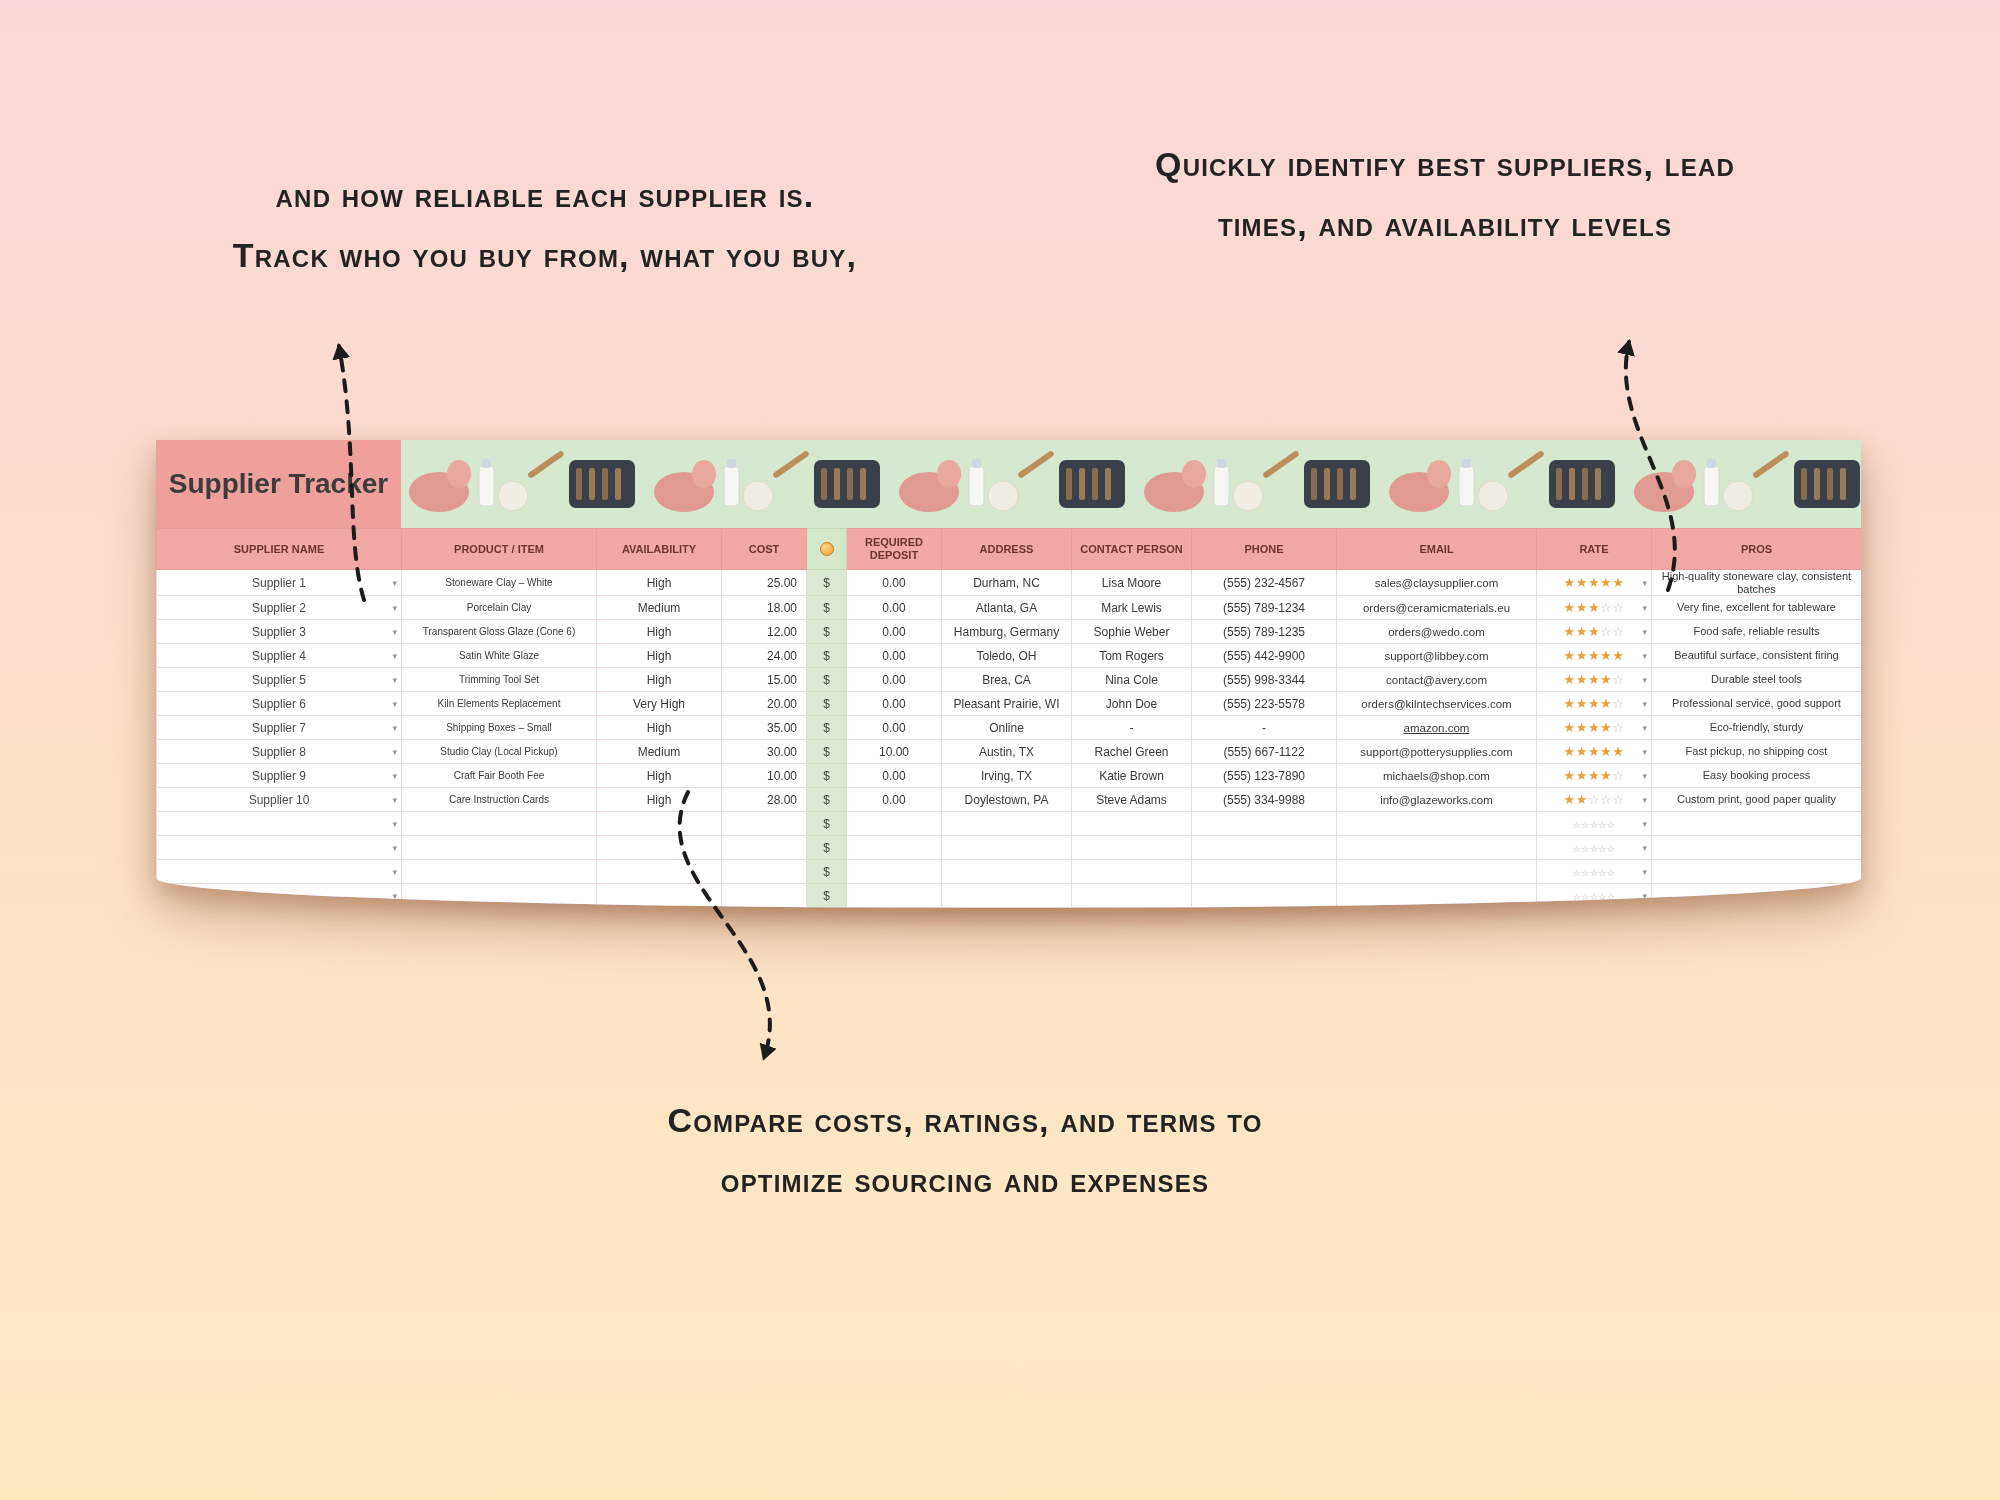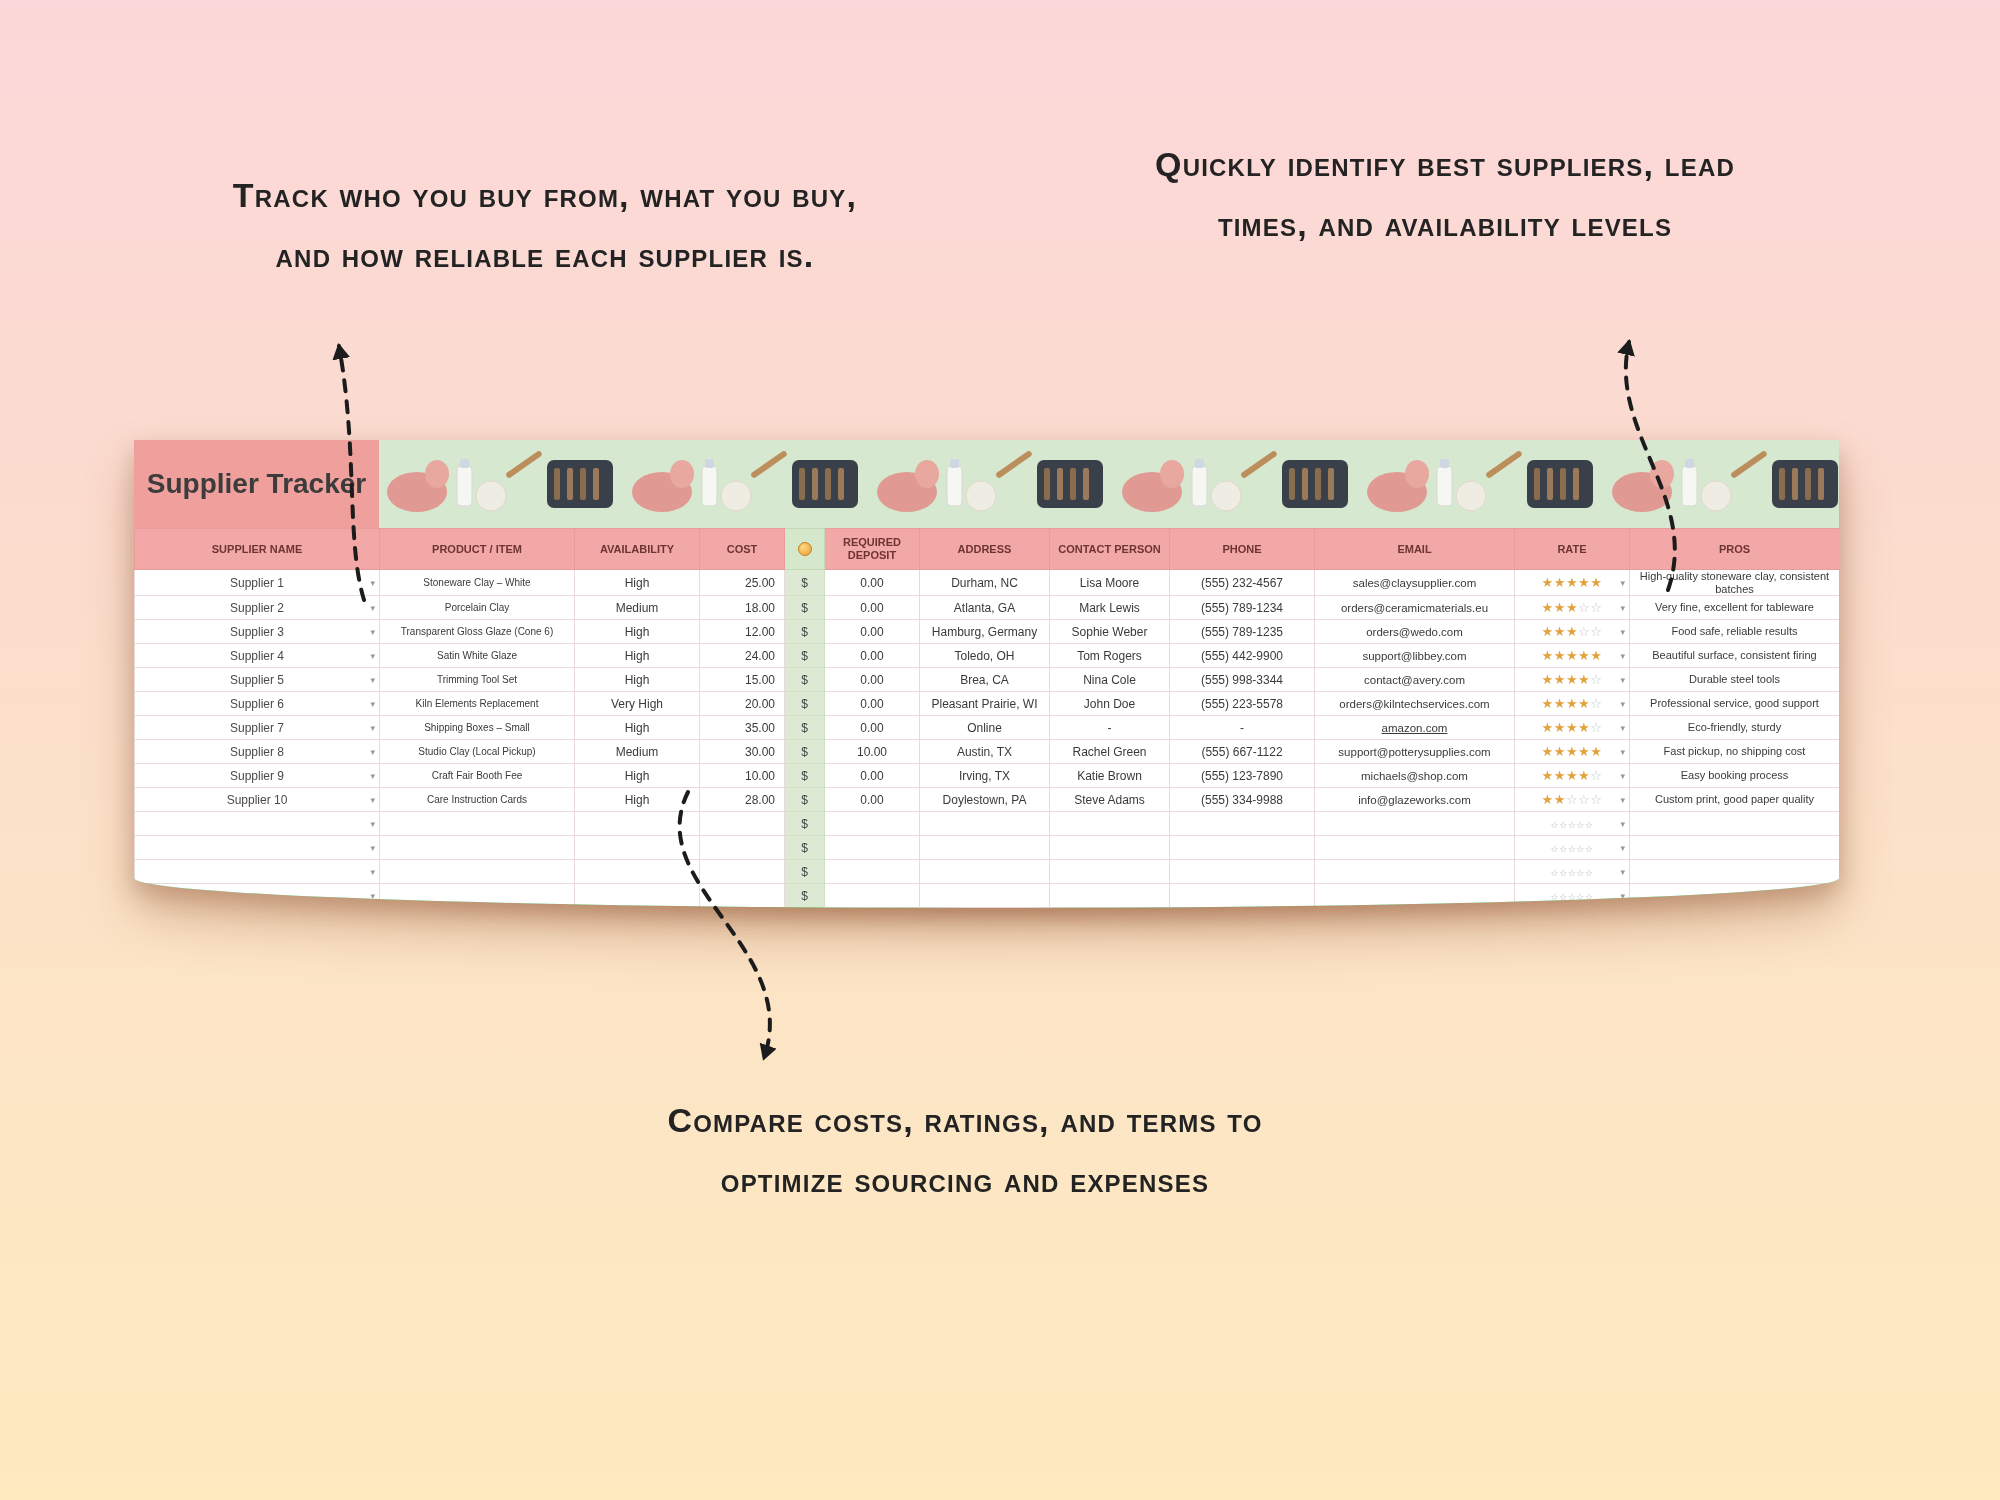--- a/index.html
+++ b/index.html
@@ -18,21 +18,21 @@
   .note-bottom{left:560px;top:1090px;width:810px;text-align:center;}
   
   .arrows{position:absolute;left:0;top:0;z-index:6;pointer-events:none;}
   
   .sheet-shadow{
     position:absolute;left:220px;top:855px;width:1570px;height:70px;z-index:0;
     background:radial-gradient(ellipse at center,rgba(140,70,30,.5) 0%,rgba(140,70,30,0) 70%);
     filter:blur(10px);
   }
   .sheet{
-    position:absolute;left:134px;top:440px;width:1705px;background:#22c55e;z-index:2;
+    position:absolute;left:156px;top:440px;width:1705px;background:#c4b5fd;z-index:2;
     box-shadow:0 10px 22px rgba(120,60,30,.25), 0 28px 48px rgba(150,85,45,.35);
     border-radius:0 0 50% 50% / 0 0 30px 30px;overflow:hidden;
   }
   .sheet-top{display:flex;height:88px;}
   .title-cell{
     width:245px;min-width:245px;background:#ef9f9c;display:flex;align-items:center;justify-content:center;
     font-size:28px;font-weight:bold;color:#3c3c3c;
   }
   .banner{flex:1;background:#d7e8d0;display:flex;align-items:center;overflow:hidden;}
   .banner svg{flex:0 0 auto;}
@@ -60,22 +60,22 @@
   .star{font-size:13px;letter-spacing:.5px;}
   .star.f{color:#e2a23b;}
   .star.e{color:#c6c6c6;}
   .star.s{font-size:9px;color:#b2b2b2;}
   .link{text-decoration:underline;}
 </style>
 </head>
 <body>
 
 <div class="note note-left">
+  <div>and how reliable each supplier is.</div>
   <div>Track who you buy from, what you buy,</div>
-  <div>and how reliable each supplier is.</div>
 </div>
 <div class="note note-right">
   <div>Quickly identify best suppliers, lead</div>
   <div>times, and availability levels</div>
 </div>
 <div class="note note-bottom">
   <div>Compare costs, ratings, and terms to</div>
   <div>optimize sourcing and expenses</div>
 </div>
 

